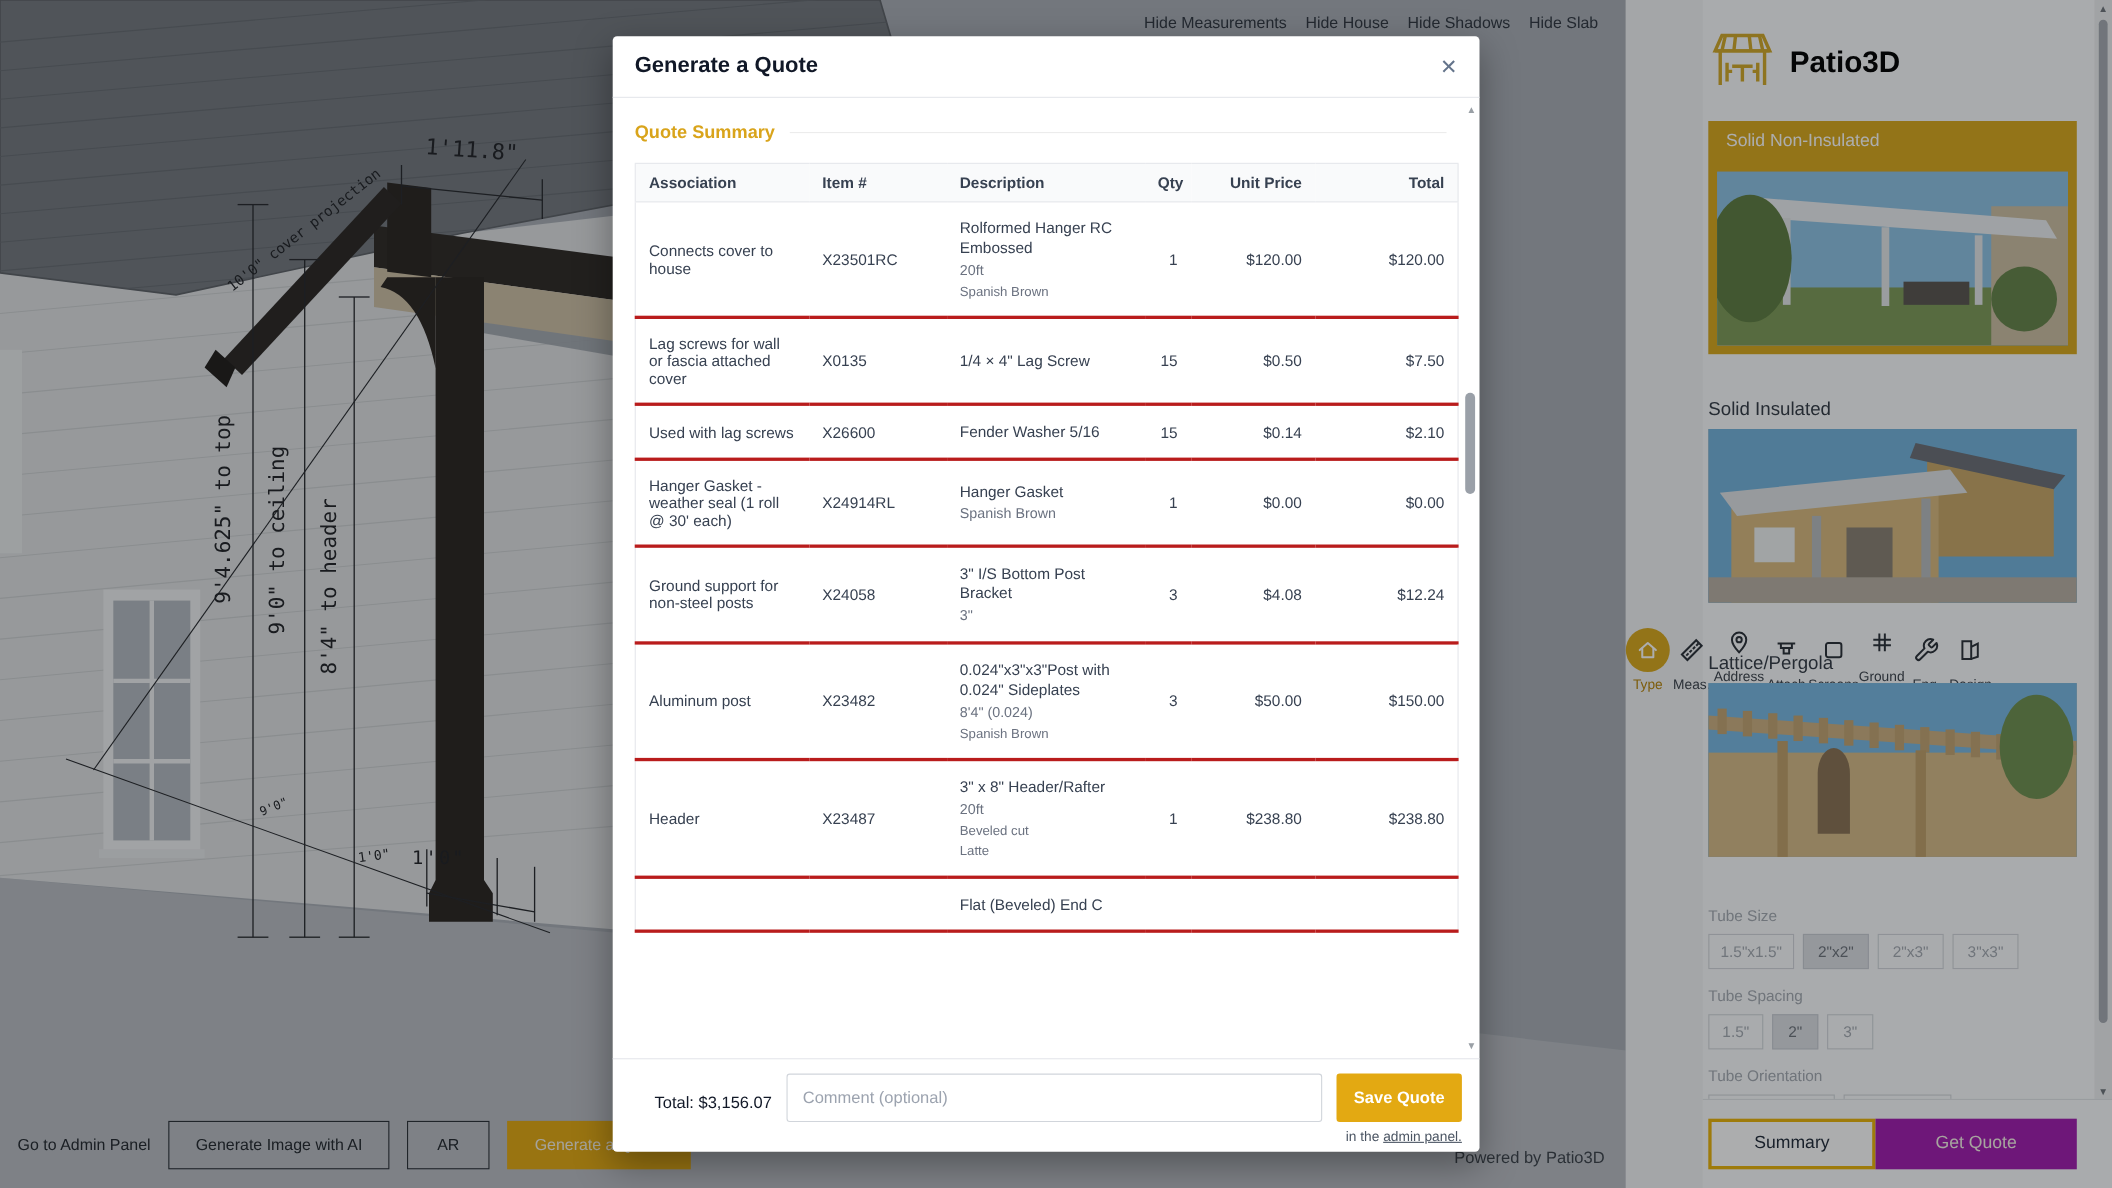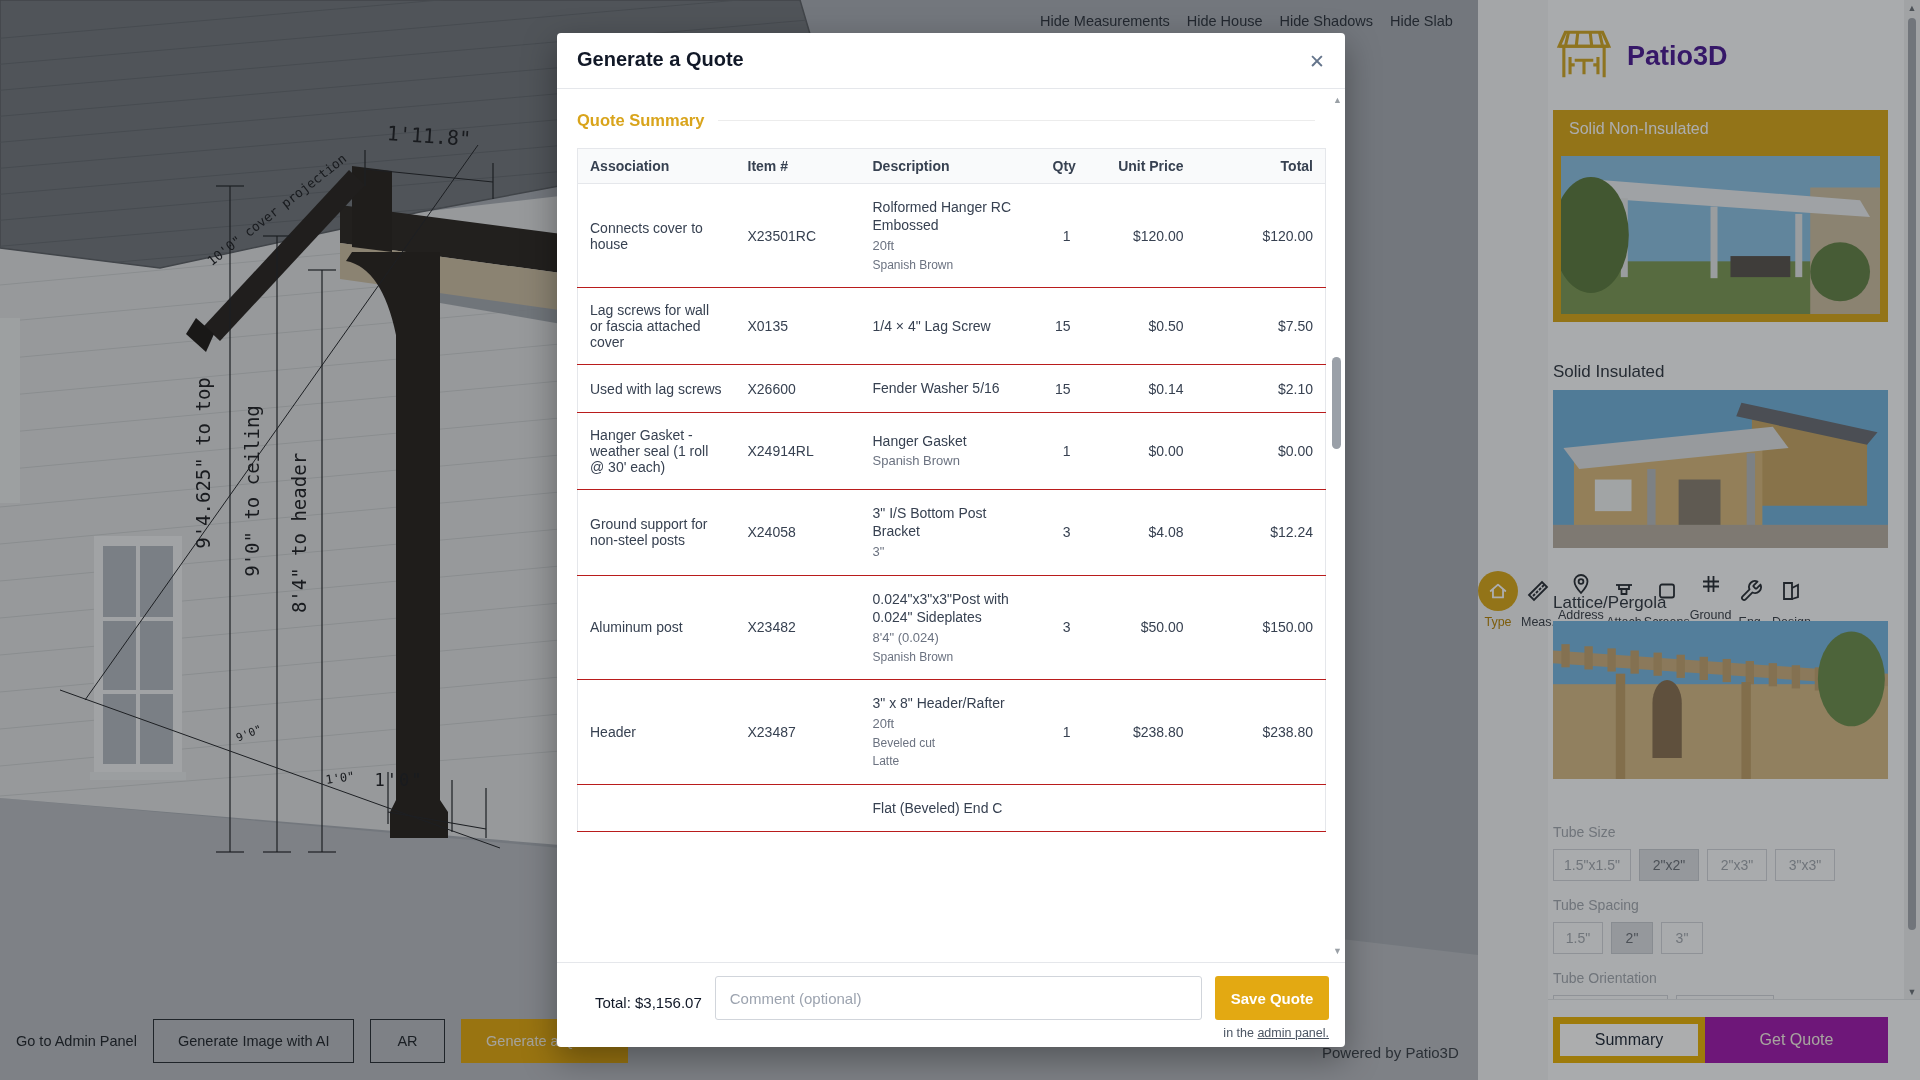--- a/index.html
+++ b/index.html
@@ -30,34 +30,34 @@
   .sidebar{position:absolute;left:1478px;top:0;width:442px;height:1080px;background:#fbfcfd;}
   .rail{position:absolute;left:0;top:0;width:70px;height:1080px;background:#f3f4f6;
         padding-top:136px;display:flex;flex-direction:row;align-items:center;}
   .rail-item{display:flex;flex-direction:column;align-items:center;margin-bottom:16px;cursor:pointer;}
   .rail-icon{width:40px;height:40px;display:flex;align-items:center;justify-content:center;color:#2a3038;}
   .rail-item.active .rail-icon{background:#d9a91c;border-radius:50%;color:#ffffff;}
   .rail-label{margin-top:4px;font-size:12.5px;line-height:1.15;color:#3c434c;text-align:center;max-width:62px;}
   .rail-item.active .rail-label{color:#b8860b;}
   .side-content{position:absolute;left:70px;top:0;width:356px;height:1080px;padding:0 16px 0 5px;overflow:hidden;}
   .brand{display:flex;align-items:center;gap:12px;margin-top:24px;height:64px;}
-  .brand-name{font-size:27px;font-weight:bold;color:#4c1d95;}
+  .brand-name{font-size:27px;font-weight:bold;color:#000000;}
   .card{width:335px;cursor:pointer;}
   .card.selected{background:#d9a91c;padding:0 8px 8px 8px;margin-top:12px;}
   .card.selected .card-title{color:#fff;font-size:16px;padding:10px 8px;}
   .card-title{color:#333b45;font-size:17px;margin:0 0 8px 0;}
   .card-photo{width:100%;height:158px;display:block;background:#9db6c4;}
   .opt-label{font-size:14px;color:#a4aab2;margin-top:20px;}
   .opt-row{display:flex;gap:8px;margin-top:9px;}
   .opt-btn{border:1px solid #d3d7dc;color:#a4aab2;font-size:14px;height:32px;
            display:flex;align-items:center;justify-content:center;background:transparent;cursor:pointer;}
   .opt-btn.selected{background:#dcdfe4;color:#6e747c;border-color:#c9ced4;}
   .side-footer{position:absolute;left:70px;bottom:0;width:372px;height:81px;background:#fbfcfd;
                border-top:1px solid #e3e6e9;display:flex;align-items:center;padding-left:5px;z-index:5;}
-  .btn-summary{width:152px;height:46px;background:#fff;border:7px solid #eab308;color:#1f2937;
+  .btn-summary{width:152px;height:46px;background:#fff;border:3px solid #eab308;color:#1f2937;
                font-size:16px;display:flex;align-items:center;justify-content:center;cursor:pointer;}
   .btn-getquote{width:183px;height:46px;background:#a21caf;color:#f7f3e8;font-size:16px;
                 display:flex;align-items:center;justify-content:center;cursor:pointer;}
   .page-scrollbar{position:absolute;right:0;top:0;width:16px;height:1000px;background:#eef0f2;}
   .page-scrollbar .arrow{position:absolute;left:0;width:16px;text-align:center;font-size:9px;color:#6f757c;}
   .page-scrollbar .thumb{position:absolute;left:4px;top:18px;width:8px;height:912px;background:#a6abb2;border-radius:4px;}
 
   
   .modal{position:absolute;left:557px;top:33px;width:788px;height:1014px;background:#fff;
          z-index:60;border-radius:4px;box-shadow:0 12px 34px rgba(0,0,0,.35);display:flex;flex-direction:column;}
@@ -70,21 +70,21 @@
   .qs-title{color:#d9a41b;font-size:16.5px;font-weight:bold;}
   .qs-line{flex:1;height:1px;background:#ececec;margin-left:14px;}
   table.quote{border-collapse:collapse;margin-top:18px;width:748px;table-layout:fixed;
               border-left:1px solid #e5e7eb;border-right:1px solid #e5e7eb;}
   table.quote col.c-assoc{width:158px;} table.quote col.c-item{width:125px;}
   table.quote col.c-desc{width:180px;}  table.quote col.c-qty{width:42px;}
   table.quote col.c-unit{width:113px;}  table.quote col.c-total{width:130px;}
   table.quote th{background:#f9fafb;border-top:1px solid #e5e7eb;border-bottom:1px solid #e5e7eb;
                  font-size:14px;color:#374151;text-align:left;padding:9px 12px;font-weight:bold;}
   table.quote th.num{text-align:right;}
-  table.quote td{border-bottom:1px solid #b91c1c;font-size:14px;color:#374151;
+  table.quote td{border-bottom:3px solid #b91c1c;font-size:14px;color:#374151;
                  padding:14px 12px;vertical-align:middle;}
   table.quote td.num{text-align:right;}
   .desc-main{color:#374151;line-height:1.32;}
   .desc-sub0{color:#6b7280;font-size:13px;margin-top:3px;line-height:1.3;}
   .desc-subn{color:#6b7280;font-size:12px;margin-top:3px;line-height:1.3;}
   .mscroll-up,.mscroll-down{position:absolute;right:3px;font-size:9px;color:#9aa0a6;cursor:pointer;}
   .mscroll-up{top:6px;} .mscroll-down{bottom:6px;}
   .mscroll-thumb{position:absolute;right:4px;top:268px;width:9px;height:92px;background:#9aa0a8;
                  border-radius:5px;cursor:pointer;}
   .modal-footer{position:relative;flex:0 0 85px;border-top:1px solid #e5e7eb;

